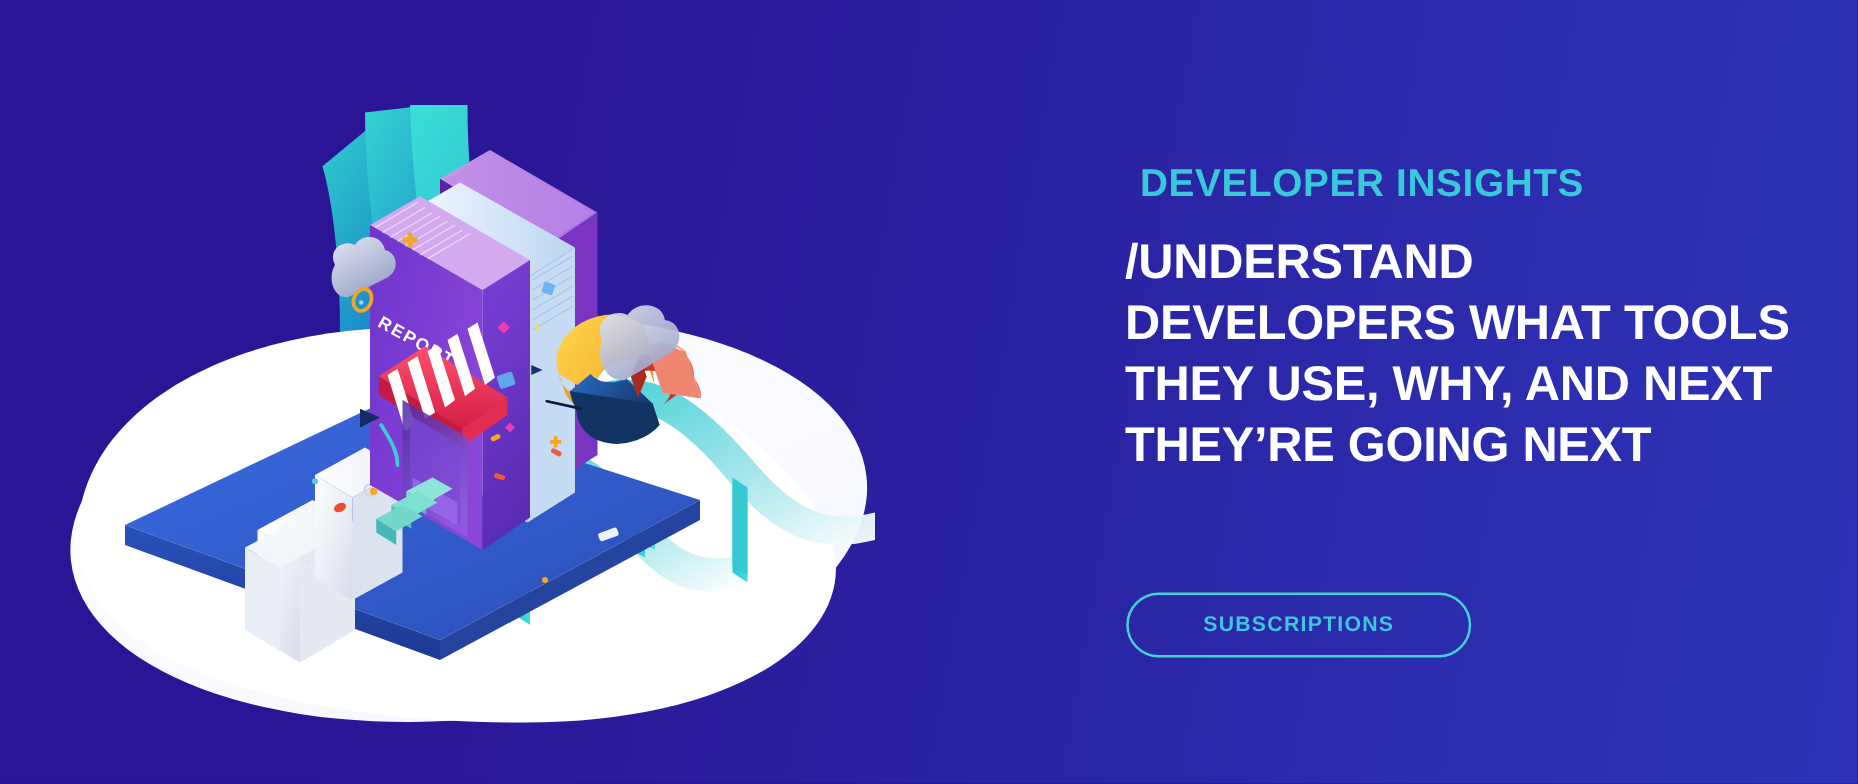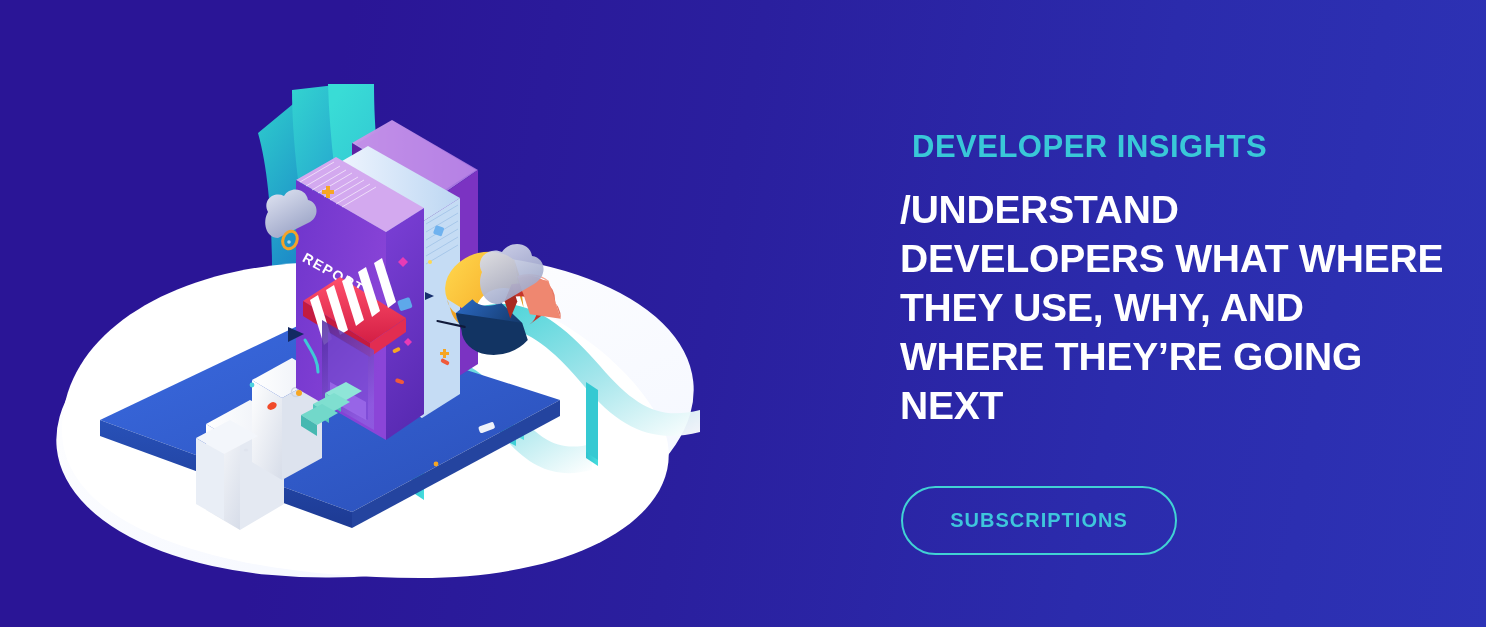--- a/index.html
+++ b/index.html
@@ -63,36 +63,35 @@
     font-size: 39px;
     font-weight: 700;
     line-height: 49px;
     letter-spacing: -0.2px;
   }
   .cta {
     position: absolute;
     top: 474px;
     left: 1px;
     width: 276px;
-    height: 69px;
+    height: 52px;
     box-sizing: border-box;
     display: flex;
     align-items: center;
     justify-content: center;
     background: transparent;
     border: 2px solid #41d2d4;
     border-radius: 40px;
     color: #3ec6dc;
     font-family: "Liberation Sans", sans-serif;
-    font-size: 20px;
+    font-size: 17px;
     font-weight: 700;
     letter-spacing: 1px;
     cursor: pointer;
     padding: 0;
-    margin-top: 12px;
   }
 </style>
 </head>
 <body>
 
 <div class="banner">
 
   <div class="illustration">
     <svg viewBox="0 0 760 627" xmlns="http://www.w3.org/2000/svg">
       <defs>
@@ -350,18 +349,18 @@
         </g>
 
       </g>
     </svg>
   </div>
 
   <div class="copy">
 
     <p class="eyebrow">DEVELOPER INSIGHTS</p>
 
-    <h1 class="headline">/UNDERSTAND DEVELOPERS WHAT WHERE THEY USE, WHY, AND WHERE THEY’RE GOING NEXT</h1>
+    <h1 class="headline">/UNDERSTAND DEVELOPERS WHAT TOOLS THEY USE, WHY, AND NEXT THEY’RE GOING NEXT</h1>
 
     <button class="cta">SUBSCRIPTIONS</button>
   </div>
 
 </div>
 
 </body></html>

